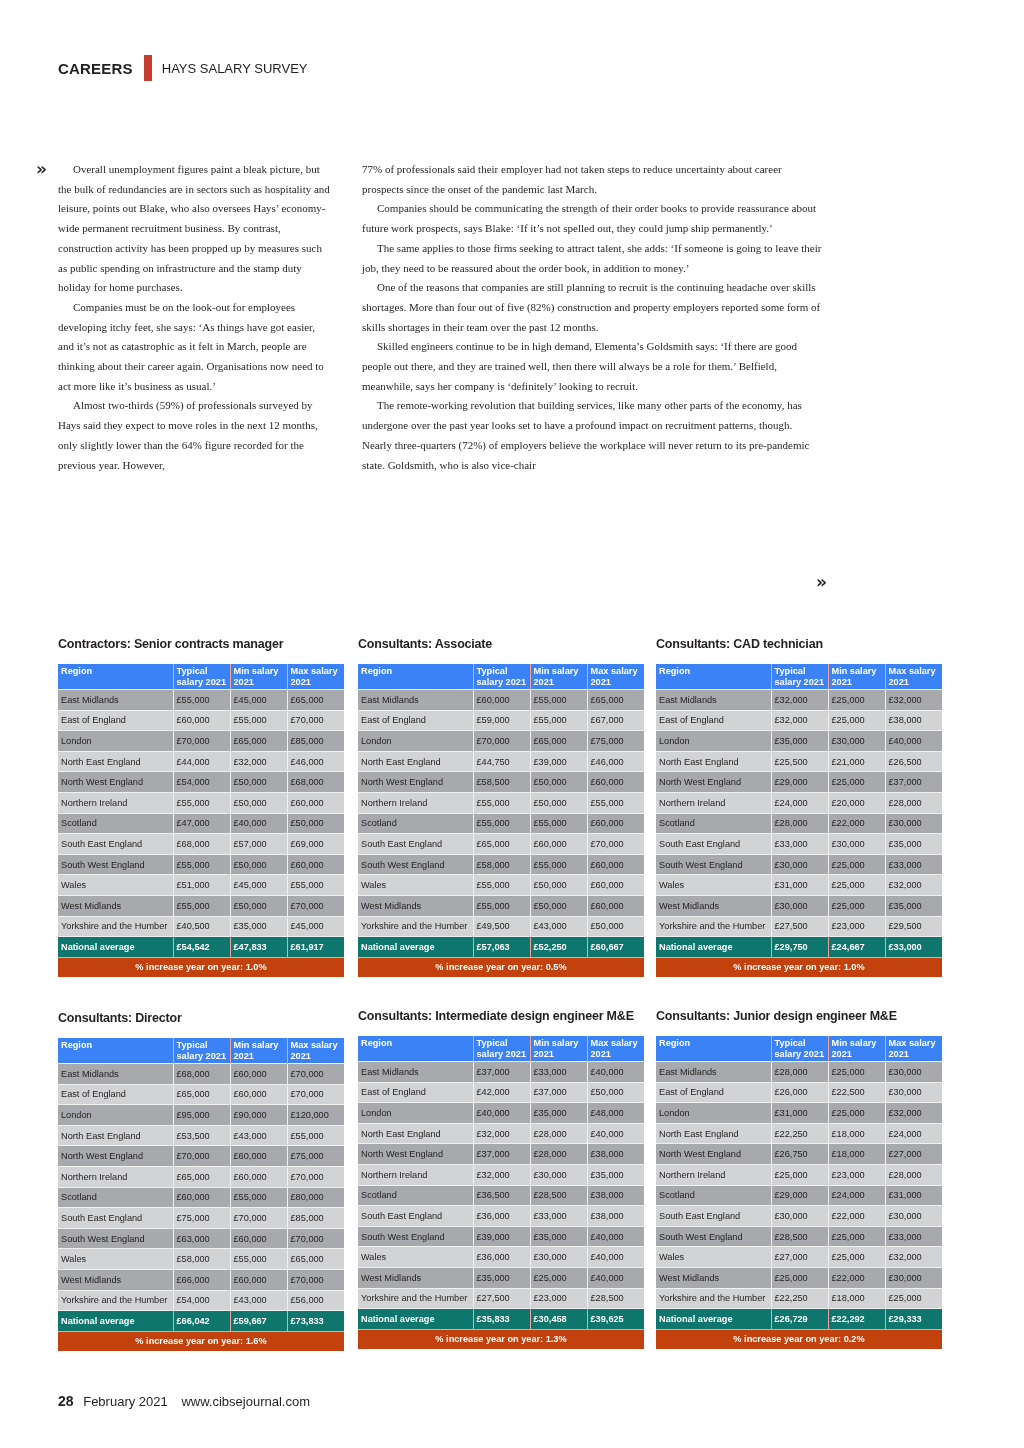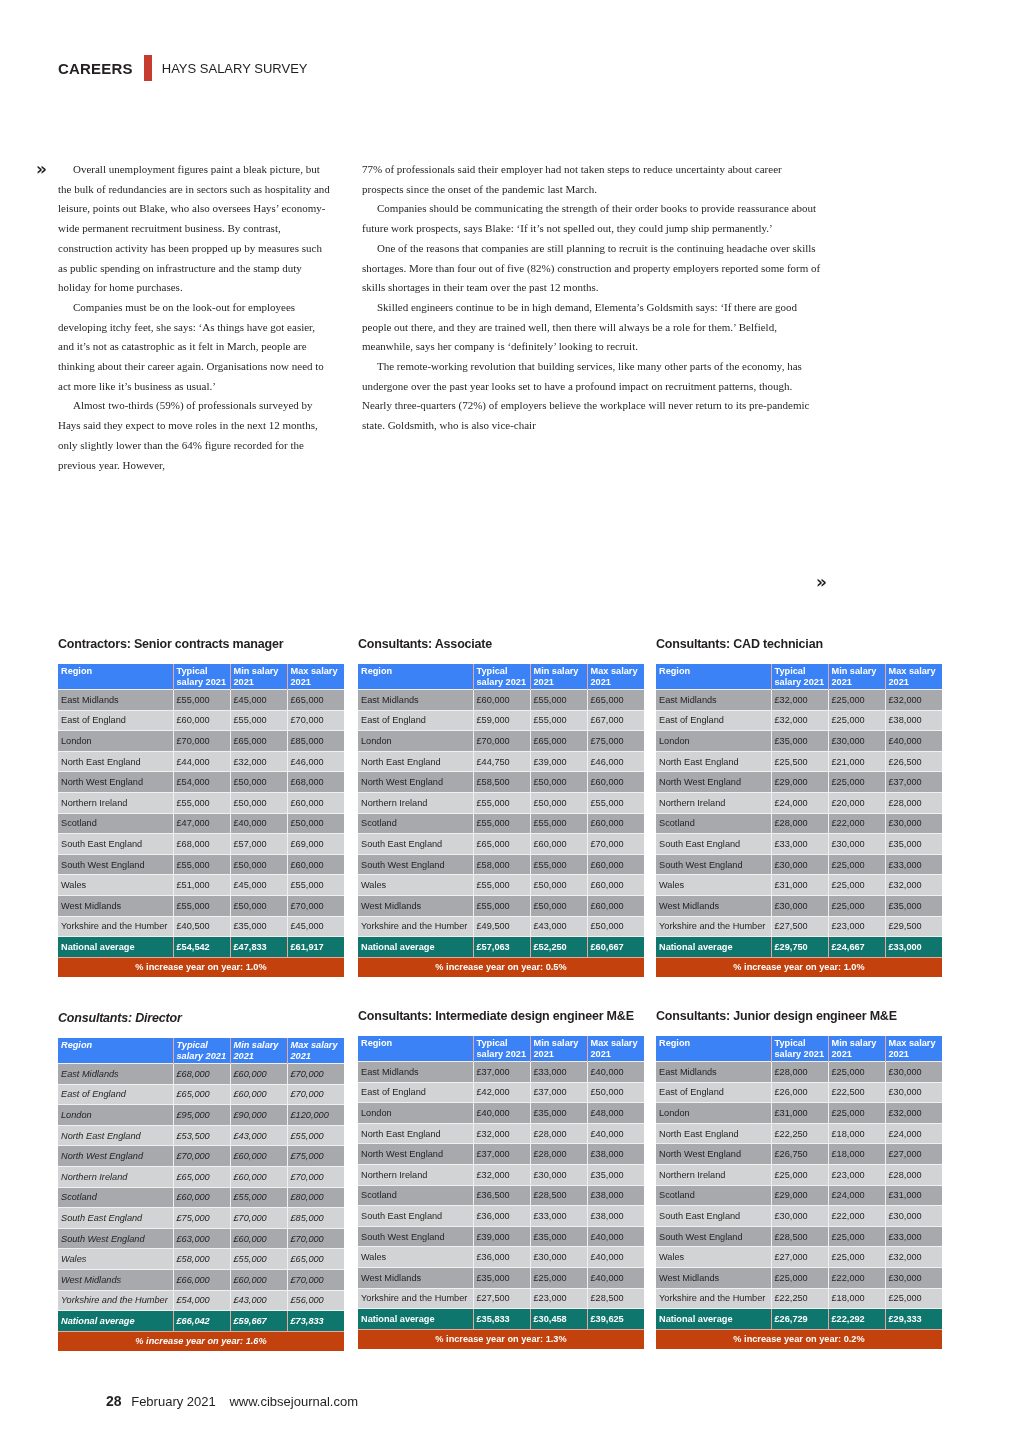--- a/index.html
+++ b/index.html
@@ -20,21 +20,21 @@
   th { background: #3b82f6; color: #fff; font-weight: bold; text-align: left; vertical-align: top; padding: 2px 2px 1px 3px; line-height: 11px; border-left: 1px solid #e8a79f; height: 22px; }
   th:first-child { border-left: none; }
   td { padding: 0 2px 0 3px; height: 19.6px; border-left: 1px solid #f0f0f0; border-top: 1px solid #f0f0f0; color: #231f20; white-space: nowrap; }
   td:first-child { border-left: none; }
   tr.odd td { background: #a7a9ac; }
   tr.even td { background: #d1d3d4; }
   tr.nat td { background: #0f766e; color: #fff; font-weight: bold; border-left: 1px solid #e8a79f; }
   tr.nat td:first-child { border-left: none; }
   .pct { background: #c2410c; color: #fff; font-weight: bold; text-align: center; font-size: 9.2px; height: 19px; line-height: 19px; border-top: 1px solid #e8a79f; }
   col.c0 { width: 115px; } col.c1 { width: 57px; } col.c2 { width: 57px; } col.c3 { width: 57px; }
-  .footer { position: absolute; left: 58px; top: 1393px; font-family: "Liberation Sans", sans-serif; font-size: 13px; margin-left: 48px; }
+  .footer { position: absolute; left: 58px; top: 1393px; font-family: "Liberation Sans", sans-serif; font-size: 13px; }
   .footer .pg { font-weight: bold; font-size: 14px; margin-right: 6px; }
   .footer .date { margin-right: 10px; }
 </style>
 </head>
 <body>
 
 <div class="header">
   <span class="section">CAREERS</span>
   <span class="bar"></span>
   <span class="sub">HAYS SALARY SURVEY</span>
@@ -43,20 +43,21 @@
 <span class="chev" style="left:36px; top:159px;">»</span>
 <div class="body-text col1">
   <p>Overall unemployment figures paint a bleak picture, but the bulk of redundancies are in sectors such as hospitality and leisure, points out Blake, who also oversees Hays’ economy-wide permanent recruitment business. By contrast, construction activity has been propped up by measures such as public spending on infrastructure and the stamp duty holiday for home purchases.</p>
   <p>Companies must be on the look-out for employees developing itchy feet, she says: ‘As things have got easier, and it’s not as catastrophic as it felt in March, people are thinking about their career again. Organisations now need to act more like it’s business as usual.’</p>
   <p>Almost two-thirds (59%) of professionals surveyed by Hays said they expect to move roles in the next 12 months, only slightly lower than the 64% figure recorded for the previous year. However,</p>
 </div>
 
 <div class="body-text col2">
   <p class="noindent">77% of professionals said their employer had not taken steps to reduce uncertainty about career prospects since the onset of the pandemic last March.</p>
   <p>Companies should be communicating the strength of their order books to provide reassurance about future work prospects, says Blake: ‘If it’s not spelled out, they could jump ship permanently.’</p>
+  <p>The same applies to those firms seeking to attract talent, she adds: ‘If someone is going to leave their job, they need to be reassured about the order book, in addition to money.’</p>
   <p>One of the reasons that companies are still planning to recruit is the continuing headache over skills shortages. More than four out of five (82%) construction and property employers reported some form of skills shortages in their team over the past 12 months.</p>
   <p>Skilled engineers continue to be in high demand, Elementa’s Goldsmith says: ‘If there are good people out there, and they are trained well, then there will always be a role for them.’ Belfield, meanwhile, says her company is ‘definitely’ looking to recruit.</p>
   <p>The remote-working revolution that building services, like many other parts of the economy, has undergone over the past year looks set to have a profound impact on recruitment patterns, though. Nearly three-quarters (72%) of employers believe the workplace will never return to its pre-pandemic state. Goldsmith, who is also vice-chair</p>
 </div>
 <span class="chev" style="left:816px; top:572px;">»</span>
 
 <div id="tables">
     <div class="tbl-wrap" style="left: 58px; top: 636px;">
       <div class="tbl-title">Contractors: Senior contracts manager</div>
       <table>
@@ -344,21 +345,21 @@
           <tr class="nat">
             <td>National average</td>
             <td>£29,750</td>
             <td>£24,667</td>
             <td>£33,000</td>
           </tr>
         </tbody>
       </table>
       <div class="pct">% increase year on year: 1.0%</div>
     </div>
-    <div class="tbl-wrap" style="left: 58px; top: 1010px; font-style: italic;">
+    <div class="tbl-wrap" style="left: 58px; top: 1010px;">
       <div class="tbl-title">Consultants: Director</div>
       <table>
         <colgroup>
           <col class="c0">
           <col class="c1">
           <col class="c2">
           <col class="c3">
         </colgroup>
         <tbody>
           <tr>

